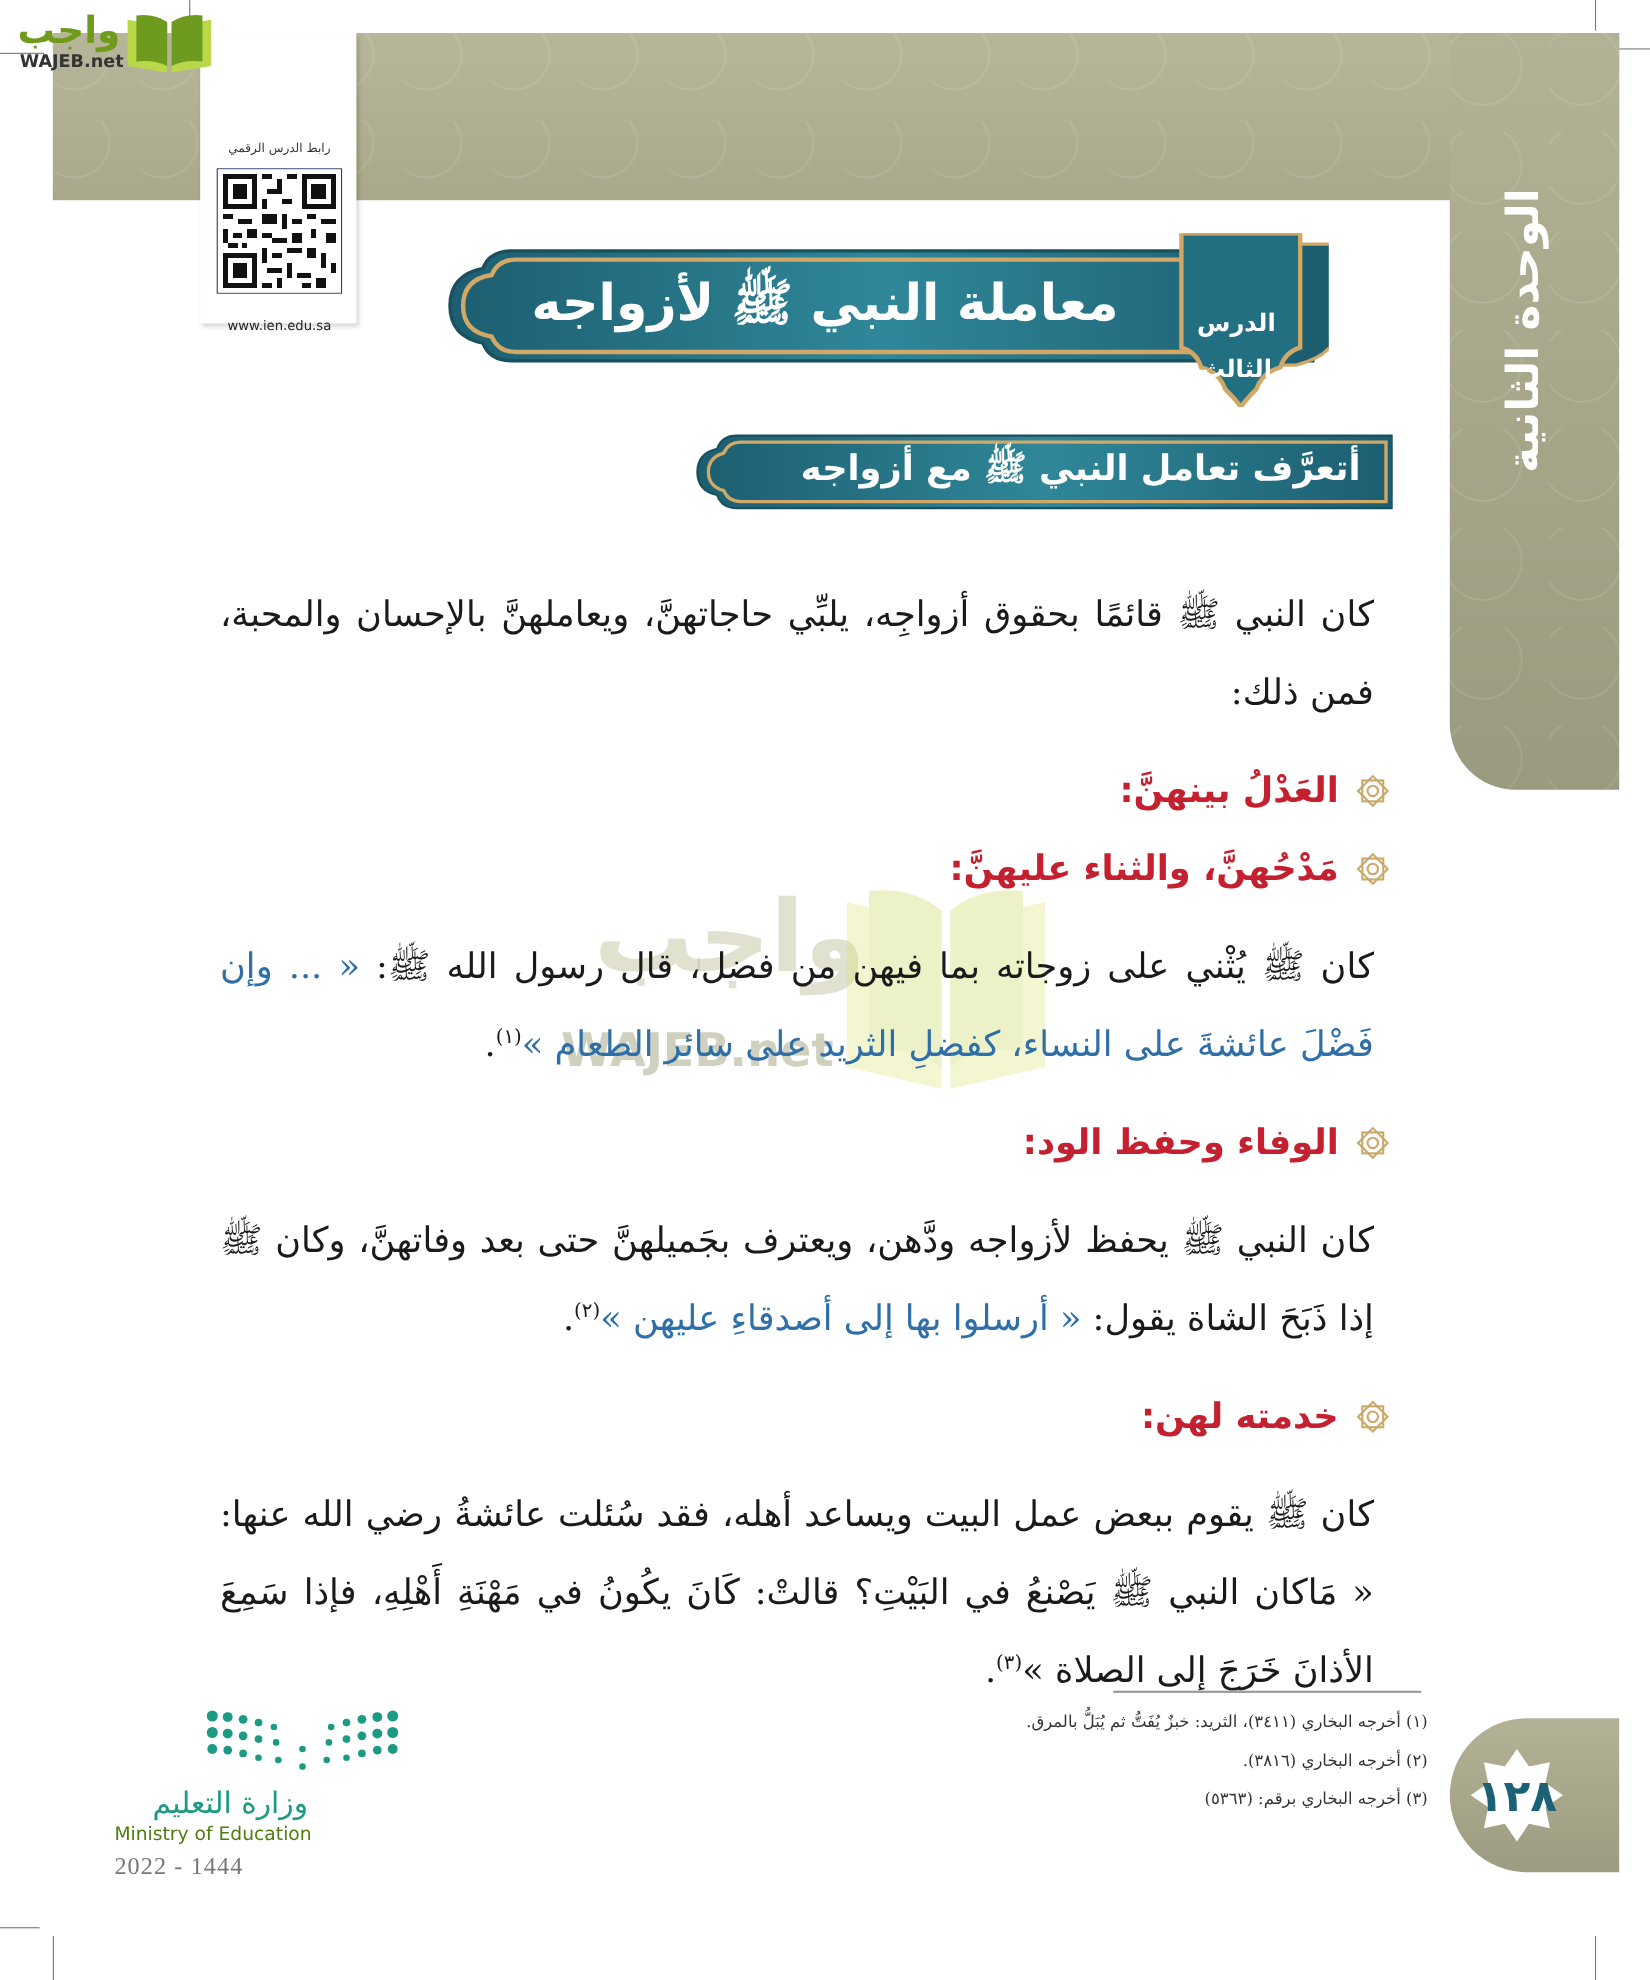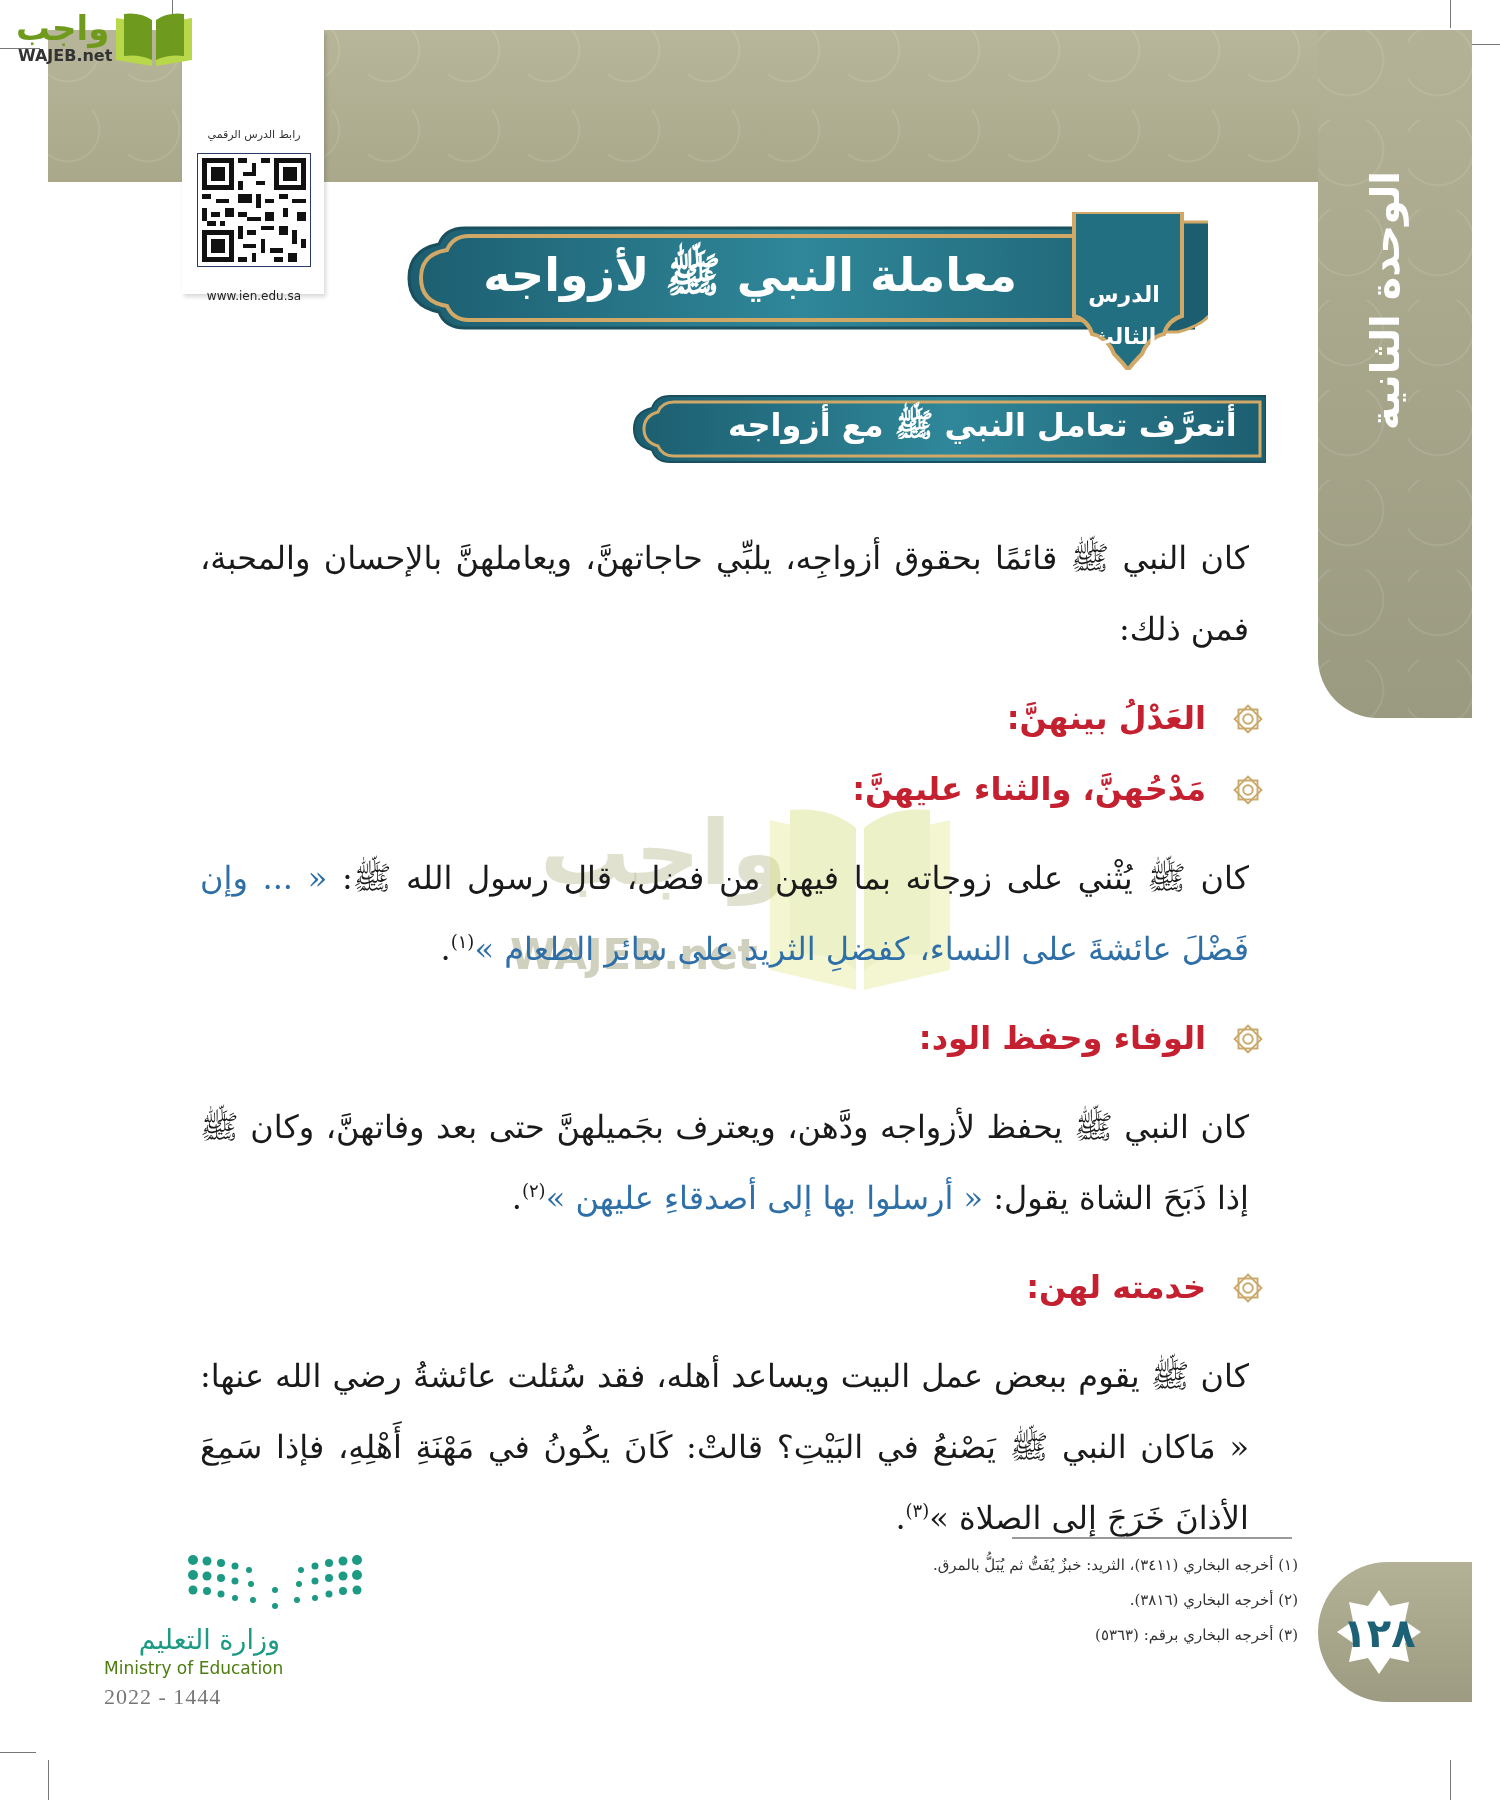--- a/index.html
+++ b/index.html
@@ -32,21 +32,21 @@
   .lesson-banner{position:absolute;left:405px;top:222px;width:790px;height:112px;}
   .lesson-title{position:absolute;left:440px;top:248px;width:620px;height:64px;display:flex;align-items:center;justify-content:center;color:#fff;font-weight:bold;font-size:46px;direction:rtl;}
   .lesson-badge{position:absolute;left:1068px;top:212px;width:140px;height:158px;}
   .badge-text{position:absolute;left:1072px;top:235px;width:104px;text-align:center;color:#fff;font-weight:bold;font-size:22px;line-height:42px;direction:rtl;margin-top:39px;}
   
   .sub-banner{position:absolute;left:630px;top:392px;width:636px;height:74px;}
   .sub-title{position:absolute;left:680px;top:398px;width:570px;height:62px;display:flex;align-items:center;justify-content:flex-end;color:#fff;font-weight:bold;font-size:32px;direction:rtl;margin-left:48px;}
   
   .body{position:absolute;left:182px;top:505px;width:1085px;direction:rtl;font-family:"DejaVu Serif",serif;font-size:32px;line-height:71px;color:#1a1a1a;}
   .body p{margin:18px;text-align:justify;text-align-last:right;}
-  .heading{color:#c4202f;font-weight:bold;font-family:"DejaVu Sans",sans-serif;font-size:32px;display:flex;align-items:center;gap:23px;}
+  .heading{color:#c4202f;font-weight:bold;font-family:"DejaVu Sans",sans-serif;font-size:32px;display:flex;align-items:center;gap:12px;}
   .flower{width:38px;height:38px;flex:0 0 38px;}
   .quote{color:#2f6fa8;}
   .sup{font-size:18px;vertical-align:super;line-height:0;}
   .wm-ar{position:absolute;left:540px;top:800px;font-size:90px;font-weight:bold;color:rgba(170,170,120,.35);direction:rtl;}
   .wm-en{position:absolute;left:510px;top:930px;font-size:42px;font-weight:bold;color:rgba(150,150,110,.45);}
   .wm-book{position:absolute;left:770px;top:800px;width:180px;height:190px;}
   
   .fn-rule{position:absolute;left:1012px;top:1537px;width:280px;height:2px;background:#999;}
   .footnotes{position:absolute;left:820px;top:1548px;width:478px;direction:rtl;font-family:"DejaVu Serif",serif;font-size:15px;line-height:35px;color:#333;}
   .footnotes div{white-space:nowrap;}

